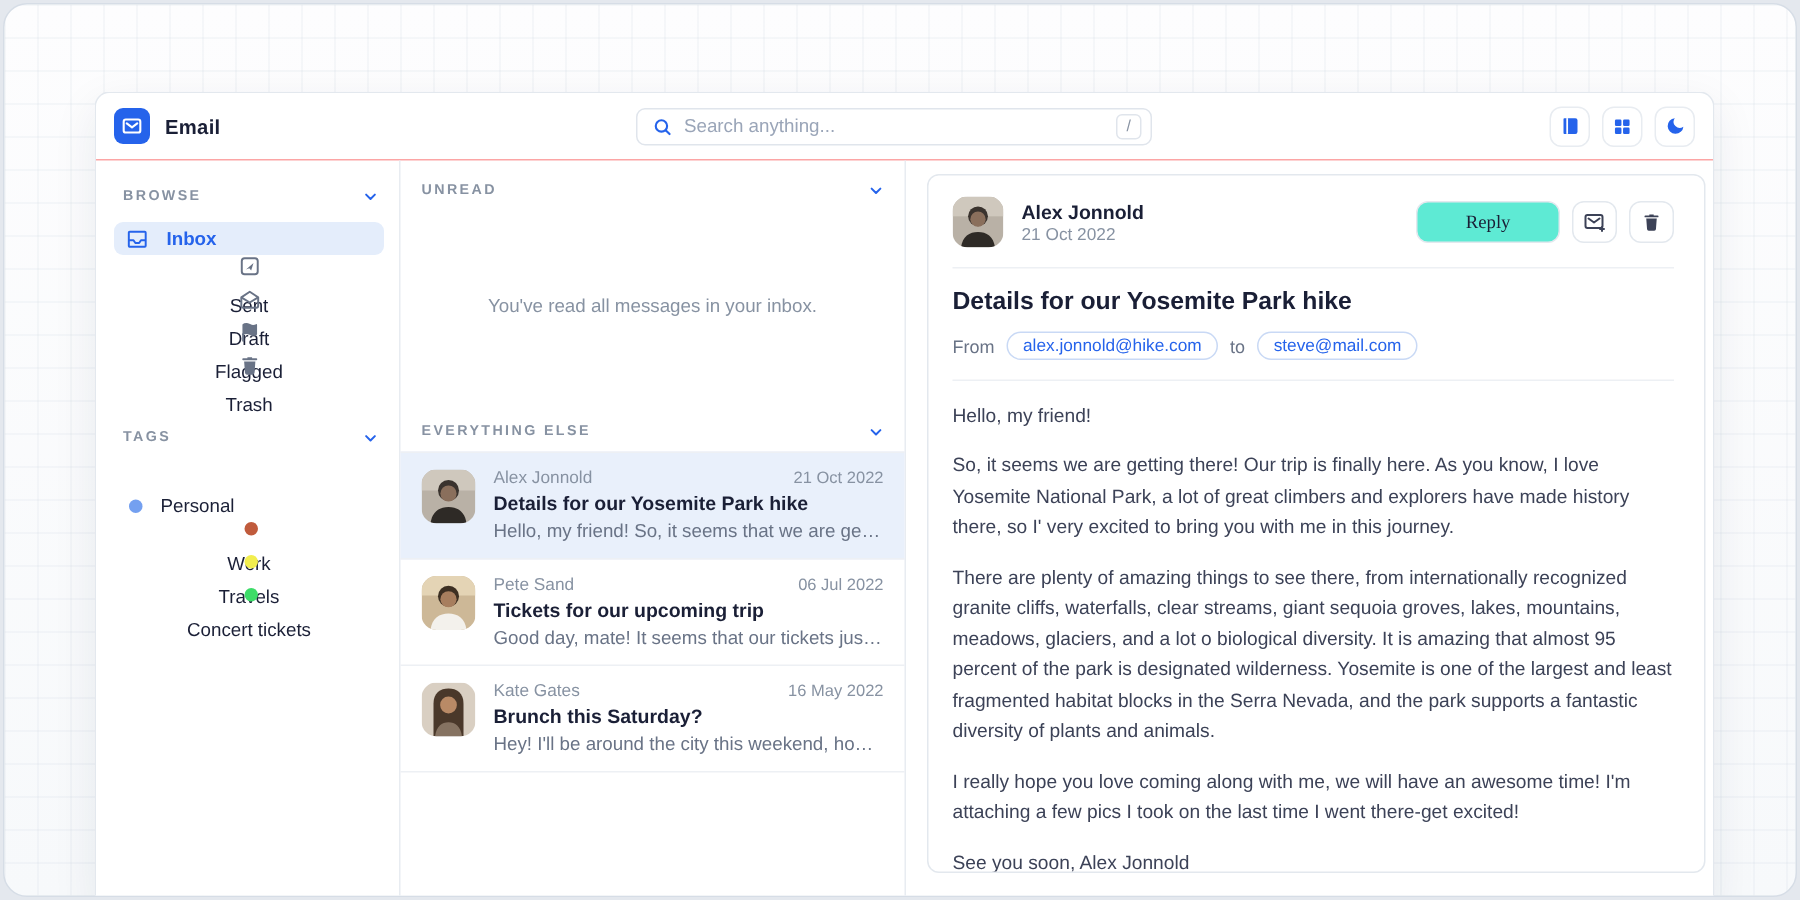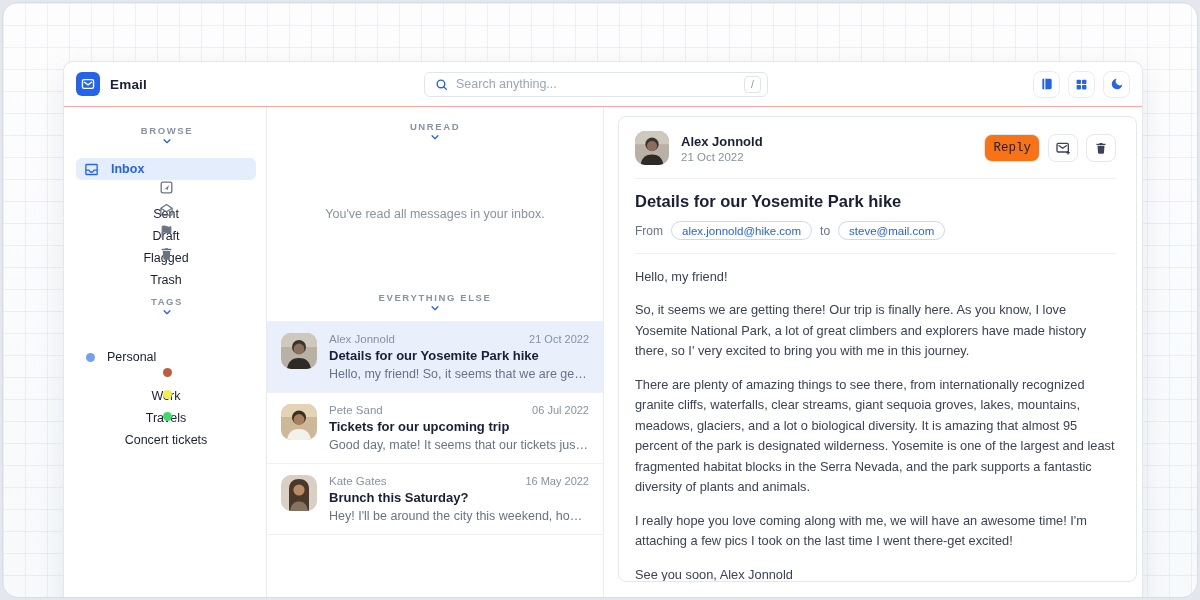--- a/index.html
+++ b/index.html
@@ -54,21 +54,21 @@
     width:27px; height:27px; border:1px solid #e8ecf1; border-radius:8px; background:#fff;
     display:flex; align-items:center; justify-content:center; color:#2563eb; cursor:pointer;
   }
 
   
   .cols { position:absolute; top:45px; bottom:0; left:0; right:0; display:flex; }
   .sidebar { width:202px; padding:12px 8px 12px 10px; }
   .listcol { width:338px; border-left:1px solid #e8ecf1; border-right:1px solid #e8ecf1; display:flex; flex-direction:column; }
   .rightcol { flex:1; position:relative; }
 
-  .section-head { display:flex; align-items:center; justify-content:space-between; padding:6px 6px 6px 8px;flex-direction:column; }
+  .section-head { display:flex; align-items:center; justify-content:space-between; padding:6px 6px 6px 8px; }
   .section-label { font-size:9.5px; font-weight:bold; letter-spacing:1.6px; color:#8792a2; }
   .chev { color:#2563eb; display:flex; }
 
   .nav-item {
     display:flex; align-items:center; gap:12px; height:22px; padding:0 8px; margin:0 2px;
     border-radius:6px; font-size:12.5px; color:#1a1f36; cursor:pointer;
   }
   .nav-item + .nav-item { margin-top:0;flex-direction:column; }
   .nav-item .nicon { color:#697386; display:flex; }
   .nav-item.active { background:#e4edfb; color:#2563eb; font-weight:bold; }
@@ -97,22 +97,22 @@
     position:absolute; left:14px; top:9px; right:5px; height:466px;
     background:#fff; border:1px solid #e3e8ee; border-radius:8px;
     padding:14px 20px 16px 16px; overflow:hidden;
   }
   .d-head { display:flex; align-items:center; }
   .d-id { margin-left:12px; }
   .d-name { font-size:13px; font-weight:bold; color:#1a1f36; }
   .d-date { font-size:11.5px; color:#8792a2; margin-top:2px; }
   .d-actions { margin-left:auto; display:flex; gap:8px; align-items:center; }
   .reply-btn {
-    height:28px; padding:0 8px; border:1px solid #e3e8ee; border-radius:8px; background:#f97316;
-    font-size:12.5px; color:#1a1f36; font-family:Liberation Mono, monospace; cursor:pointer;
+    height:28px; padding:0 32px; border:1px solid #e3e8ee; border-radius:8px; background:#5eead4;
+    font-size:12.5px; color:#1a1f36; font-family:Liberation Serif, serif; cursor:pointer;
   }
   .sq-btn {
     width:30px; height:28px; border:1px solid #e3e8ee; border-radius:8px; background:#fff;
     display:flex; align-items:center; justify-content:center; color:#3c4257; cursor:pointer;
   }
   .divider { border-top:1px solid #edf0f4; margin:13px 0; }
   .d-subject { font-size:16.5px; font-weight:bold; color:#1a1f36; }
   .d-fromto { display:flex; align-items:center; gap:8px; margin-top:10px; font-size:12px; color:#697386; }
   .chip {
     border:1px solid #c9d9f5; border-radius:999px; padding:2.5px 10px;

